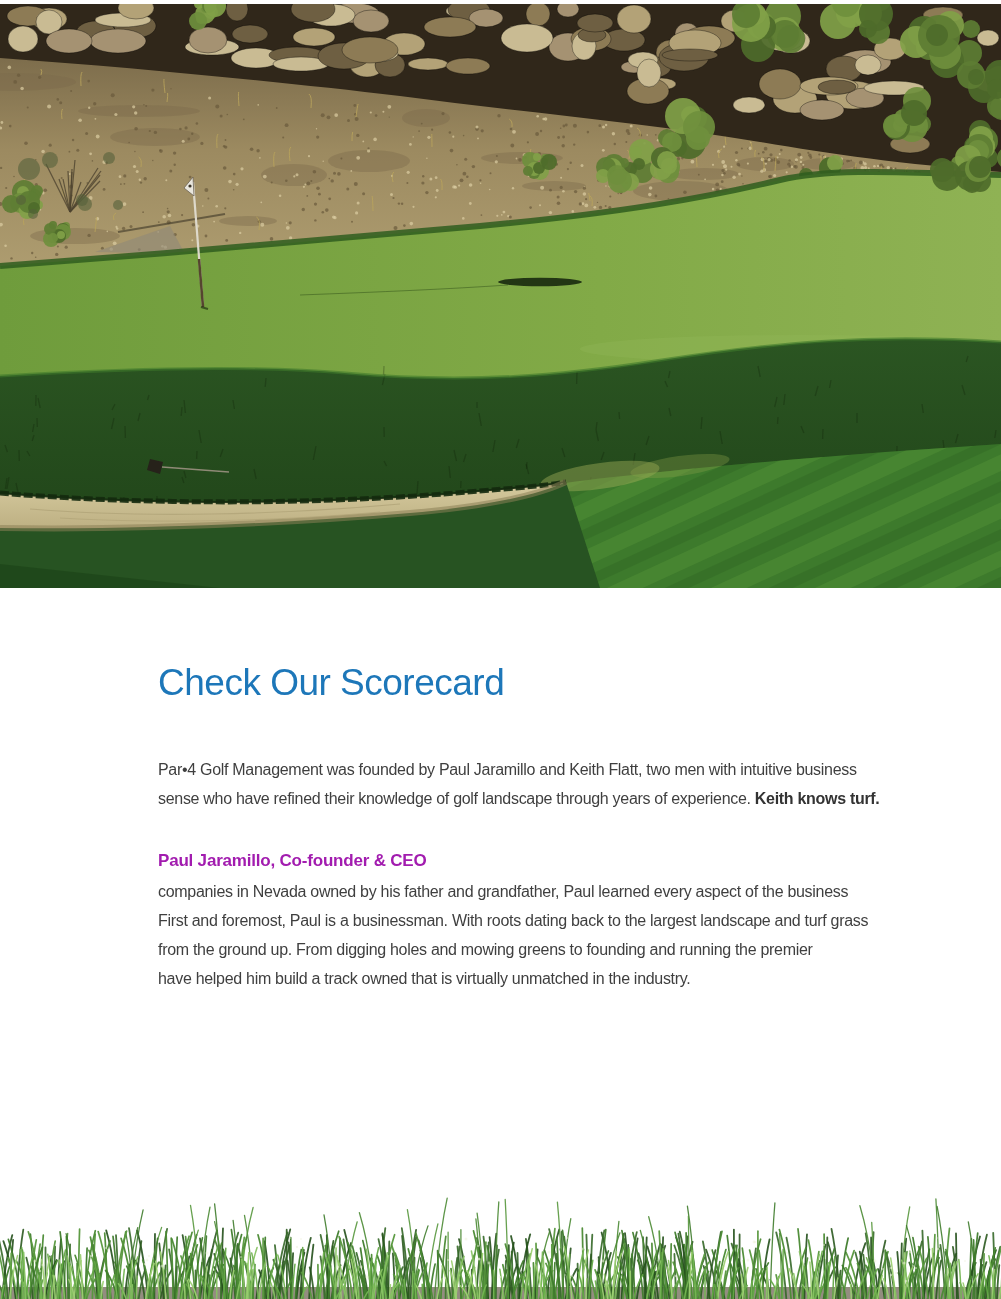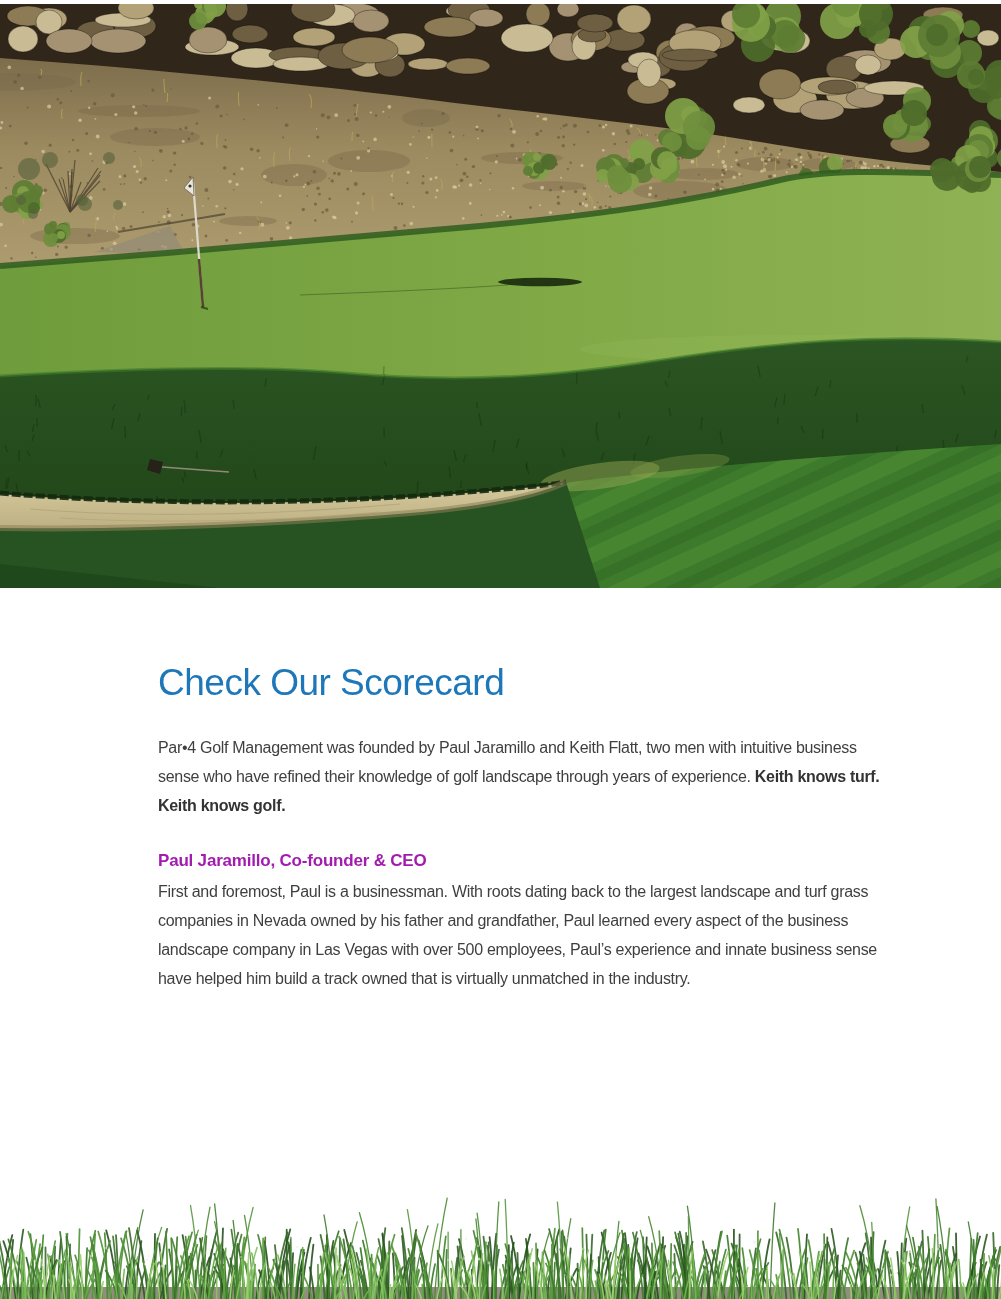--- a/index.html
+++ b/index.html
@@ -12,21 +12,21 @@
     font-family:"Liberation Sans", sans-serif;
   }
   .hero{position:absolute;left:0;top:0;width:1001px;height:584px;overflow:hidden;}
   .hero svg{display:block;}
   .content{position:absolute;left:0;top:0;width:1001px;height:1299px;}
   h1.title{
     position:absolute;left:158px;top:658px;margin:0;
     font-size:37px;font-weight:400;letter-spacing:-0.5px;line-height:42px;
   }
   .para{position:absolute;left:158px;}
-  #intro{top:729px;}
+  #intro{top:751px;}
   #bio{top:873px;}
   .line{height:29px;line-height:29px;white-space:nowrap;font-size:16px;letter-spacing:-0.3px;color:#3f3f3f;}
   .line .b{font-weight:700;color:#333333;}
   h2.subhead{
     position:absolute;left:158px;top:846px;margin:0;
     font-size:17px;font-weight:700;letter-spacing:-0.2px;line-height:22px;
   }
   .grass{position:absolute;left:0;top:1187px;width:1001px;height:112px;overflow:hidden;}
   .grass svg{display:block;}
 </style>
@@ -1065,27 +1065,26 @@
         <circle cx="190" cy="182" r="1.6" fill="#3a3428"></circle>
         <path d="M201,303 L208,305" stroke="rgba(20,35,10,0.6)" stroke-width="2"></path>
       </svg>
     </div>
 
   <main class="content">
     <h1 class="title" style="color: rgb(29, 119, 185);">Check Our Scorecard</h1>
     <div class="para" id="intro">
         <div class="line"><span>Par•4 Golf Management was founded by Paul Jaramillo and Keith Flatt, two men with intuitive business</span></div>
         <div class="line"><span>sense who have refined their knowledge of golf landscape through years of experience. </span><span class="b">Keith knows turf.</span></div>
-        <div class="line"><span class="b">Keith knows golf.</span></div>
       </div>
     <h2 class="subhead" style="color: #a21caf;">Paul Jaramillo, Co-founder &amp; CEO</h2>
     <div class="para" id="bio">
+        <div class="line"><span>companies in Nevada owned by his father and grandfather, Paul learned every aspect of the business</span></div>
         <div class="line"><span>First and foremost, Paul is a businessman. With roots dating back to the largest landscape and turf grass</span></div>
-        <div class="line"><span>companies in Nevada owned by his father and grandfather, Paul learned every aspect of the business</span></div>
-        <div class="line"><span>landscape company in Las Vegas with over 500 employees, Paul’s experience and innate business sense</span></div>
+        <div class="line"><span>from the ground up. From digging holes and mowing greens to founding and running the premier</span></div>
         <div class="line"><span>have helped him build a track owned that is virtually unmatched in the industry.</span></div>
       </div>
   </main>
 
   <div class="grass" id="grass">
       <svg width="1001" height="112" viewBox="0 0 1001 112" xmlns="http://www.w3.org/2000/svg">
         <rect x="0" y="96" width="1001" height="16" fill="#3a3018" opacity="0.55"></rect>
         <path d="M601.7,112 Q604.5,81.9 610.9,61.8" stroke="#24501b" stroke-width="1.8" fill="none" stroke-linecap="round" opacity="0.9"></path>
         <path d="M175.0,112 Q173.2,79.8 169.1,58.3" stroke="#356828" stroke-width="1.8" fill="none" stroke-linecap="round" opacity="0.9"></path>
         <path d="M866.3,112 Q864.4,81.2 859.8,60.7" stroke="#24501b" stroke-width="1.8" fill="none" stroke-linecap="round" opacity="0.9"></path>

